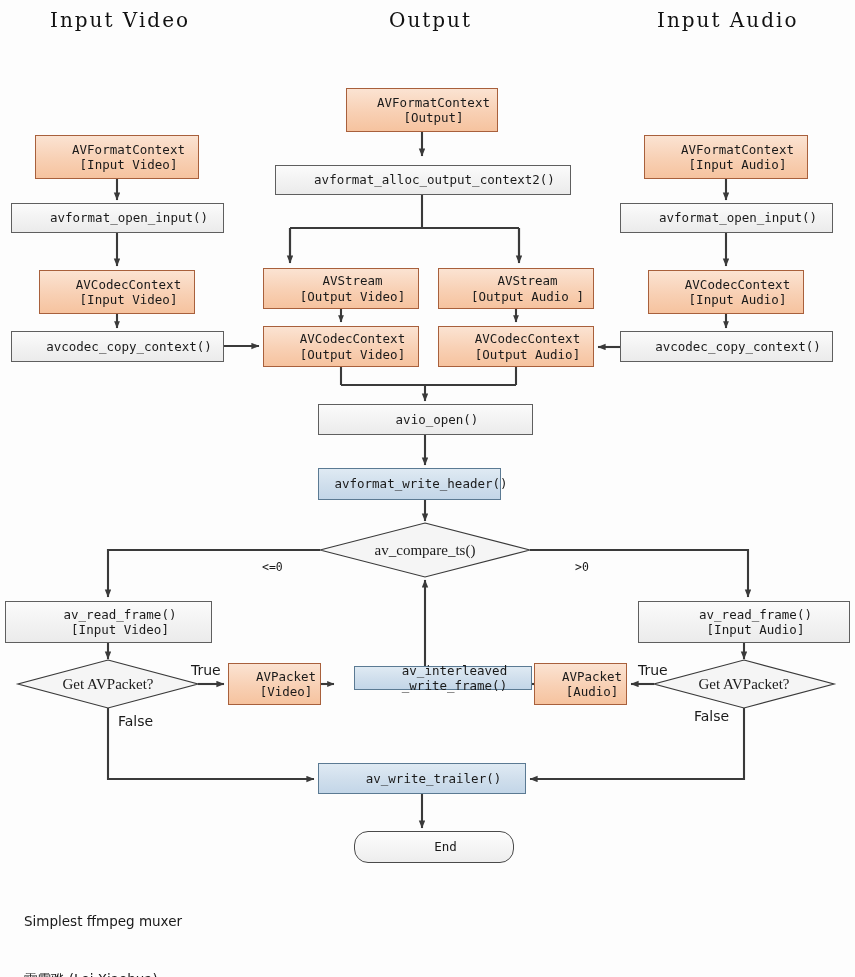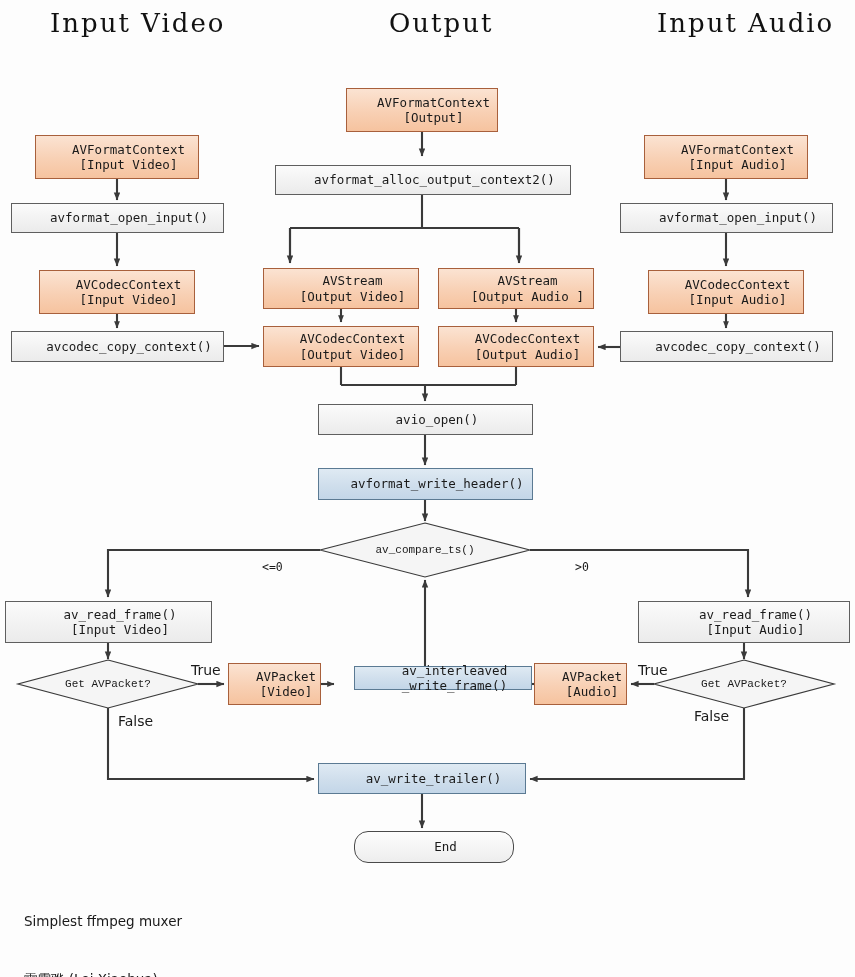--- a/index.html
+++ b/index.html
@@ -5,21 +5,21 @@
   html,body{margin:0;padding:0;background:#ffffff;}
   body{
     width:855px;height:977px;position:relative;overflow:hidden;
     font-family:"DejaVu Sans Mono","Liberation Mono",monospace;
     background:#fdfdfd;
   }
   #canvas{position:absolute;left:0;top:0;width:855px;height:977px;}
   .col-title{
     position:absolute;
     font-family:"DejaVu Serif","Liberation Serif",serif;
-    font-size:26px;letter-spacing:2px;color:#111;white-space:nowrap;
+    font-size:20px;letter-spacing:2px;color:#111;white-space:nowrap;
   }
   .node{
     position:absolute;box-sizing:border-box;
     display:flex;flex-direction:column;align-items:center;justify-content:center;
     font-family:"DejaVu Sans Mono","Liberation Mono",monospace;
     font-size:12.5px;line-height:1.22;color:#1a1a1a;text-align:center;
     border:1px solid #6d6d6d;
     white-space:pre;
     padding-left:23px;
   }
@@ -36,22 +36,22 @@
     background:linear-gradient(180deg,#dfeaf3 0%,#cfdeec 55%,#c3d6e8 100%);
     border-color:#5b7a93;
   }
   .n-round{
     border-radius:14px;
     background:linear-gradient(180deg,#fdfdfd 0%,#f4f4f4 60%,#ededed 100%);
     border-color:#4a4a4a;
   }
   .diamond-label{
     position:absolute;display:flex;align-items:center;justify-content:center;
-    font-family:Liberation Mono, monospace;
-    font-size:11px;color:#1a1a1a;white-space:nowrap;pointer-events:none;
+    font-family:Liberation Serif, serif;
+    font-size:15px;color:#1a1a1a;white-space:nowrap;pointer-events:none;
   }
   .edge-label{
     position:absolute;
     font-family:"DejaVu Sans Mono","Liberation Mono",monospace;
     font-size:11.5px;color:#1a1a1a;white-space:nowrap;
   }
   .edge-label.sans{
     font-family:"DejaVu Sans","Liberation Sans",sans-serif;font-size:14px;
   }
   #footer{
@@ -188,21 +188,21 @@
 
 <div class="node n-orange" style="left:438px;top:326px;width:156px;height:41px;">
   <span>AVCodecContext</span>
   <span class="l2">[Output Audio]</span>
 </div>
 
 <div class="node n-plain" style="left:318px;top:404px;width:215px;height:31px;">
   <span>avio_open()</span>
 </div>
 
-<div class="node n-blue" style="left:318px;top:468px;width:215px;height:32px;">
+<div class="node n-blue" style="left:318px;top:468px;width:183px;height:32px;">
   <span>avformat_write_header()</span>
 </div>
 
 <div class="node n-plain" style="left:5px;top:601px;width:207px;height:42px;">
   <span>av_read_frame()</span>
   <span class="l2">[Input Video]</span>
 </div>
 
 <div class="node n-plain" style="left:638px;top:601px;width:212px;height:42px;">
   <span>av_read_frame()</span>

